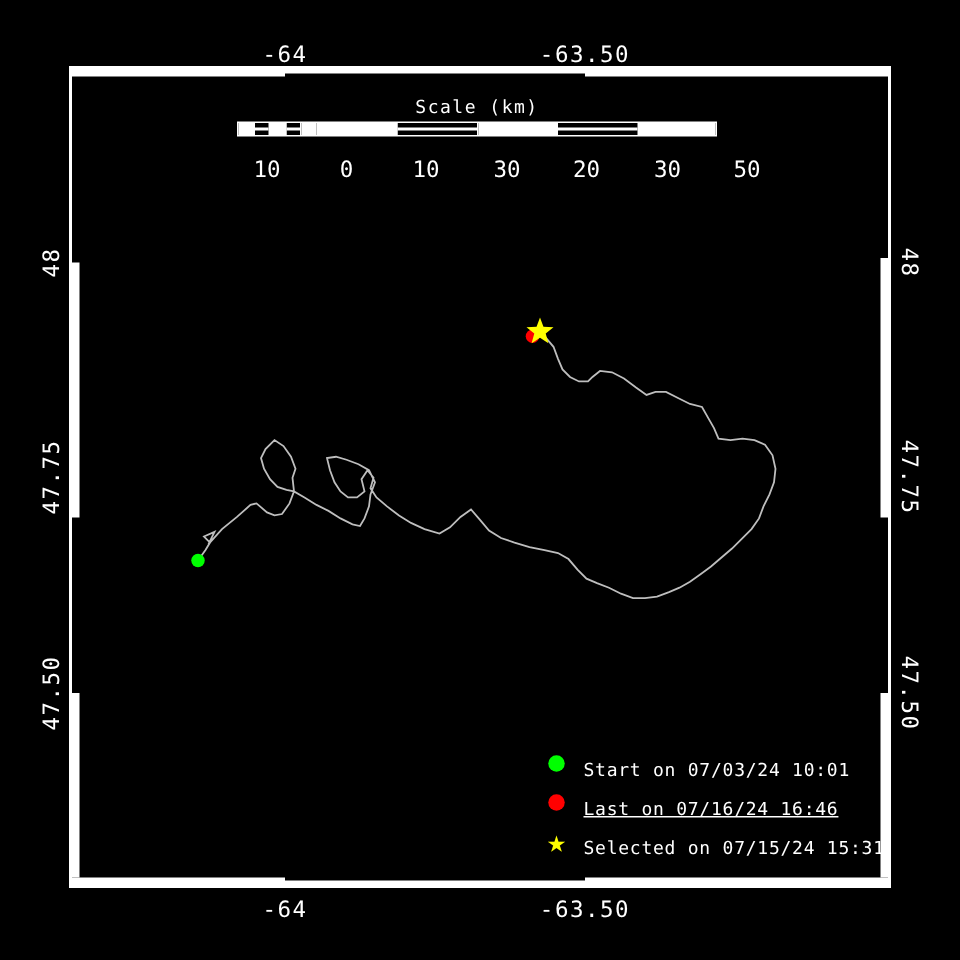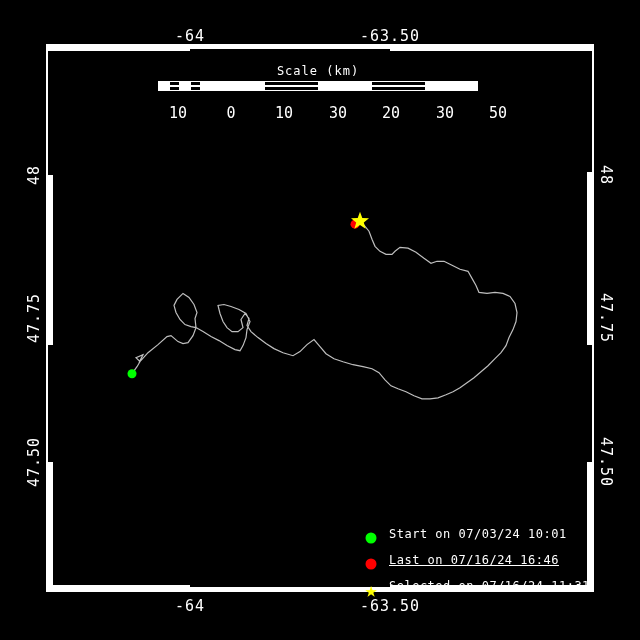--- a/index.html
+++ b/index.html
@@ -27,21 +27,21 @@
   .sb-fill{background:#fff;}
   .sb-stripe::after{
     content:"";position:absolute;left:0;right:0;top:3px;height:2px;background:#fff;
   }
   .sb-sub{display:flex;}
   .sb-cell{position:relative;box-sizing:border-box;height:100%;border-right:1px solid #fff;flex:1 1 auto;}
   .sb-cell:last-child{border-right:none;}
   .scale-num{
     position:absolute;top:104px;font-size:15px;transform:translateX(-50%);white-space:nowrap;margin-left:20px;
   }
-  .legend-row{position:absolute;left:360px;height:22px;display:flex;align-items:flex-start;margin-top:29px;}
+  .legend-row{position:absolute;left:360px;height:22px;display:flex;align-items:flex-end;}
   .legend-marker{
     display:inline-block;width:22px;height:22px;position:relative;margin-right:7px;
   }
   .legend-marker.dot::after{
     content:"";position:absolute;left:50%;top:50%;width:11px;height:11px;border-radius:50%;
     transform:translate(-50%,-50%);background:var(--mcolor,#fff);
   }
   .legend-marker.star{
     font-size:21px;line-height:22px;text-align:center;color:var(--mcolor,#ff0);
   }
@@ -122,16 +122,16 @@
   <div class="legend-row" style="top:498px;">
     <span class="legend-marker dot" id="lm0" style="--mcolor: #00ff00;"></span>
     <span class="legend-label">Start on 07/03/24 10:01</span>
   </div>
   <div class="legend-row" style="top:524px;text-decoration:underline;">
     <span class="legend-marker dot" id="lm1" style="--mcolor: #ff0000;"></span>
     <span class="legend-label">Last on 07/16/24 16:46</span>
   </div>
   <div class="legend-row" style="top:550px;">
     <span class="legend-marker star" id="lm2" style="--mcolor: #ffff00;">★</span>
-    <span class="legend-label">Selected on 07/16/24 11:31</span>
+    <span class="legend-label">Selected on 07/15/24 15:31</span>
   </div>
 
 </div>
 
 </body></html>

